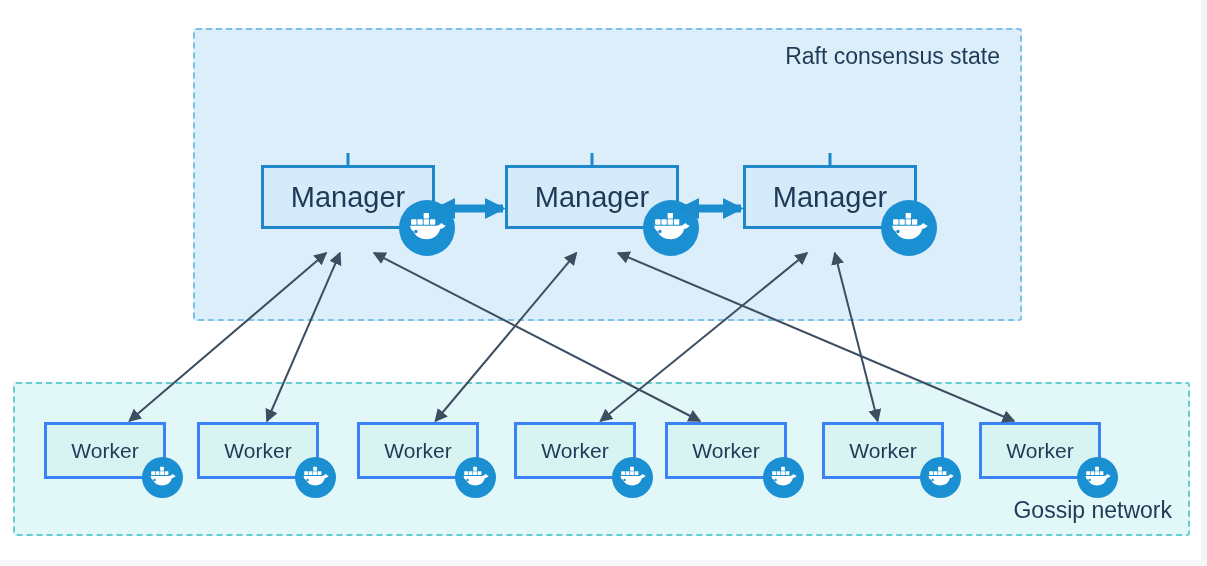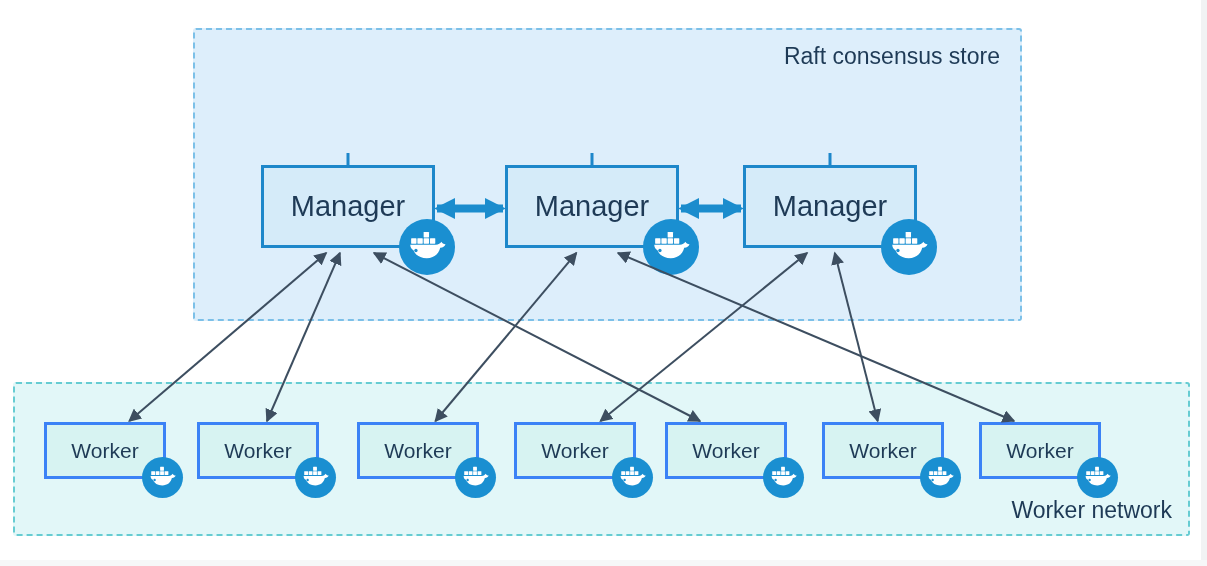--- a/index.html
+++ b/index.html
@@ -23,21 +23,21 @@
     position:absolute;left:260px;top:81px;width:660px;height:74px;box-sizing:border-box;
     background:#d5ebf9;border:3px solid #1d87ca;
     display:flex;align-items:center;justify-content:center;gap:14px;
     color:#1e3a56;font-size:23px;
   }
   .node{
     position:absolute;box-sizing:border-box;color:#1e3a56;
     display:flex;align-items:center;justify-content:center;
   }
   .manager{
-    width:174px;height:83px;top:165px;
+    width:174px;height:64px;top:165px;
     background:#d5ebf9;border:3px solid #1d87ca;font-size:29px;
   }
   .worker{
     width:122px;height:57px;top:422px;
     background:#d7f3f2;border:3px solid #3b82f6;font-size:21px;
   }
   .m0{left:261px;} .m1{left:505px;} .m2{left:743px;}
   .w0{left:44px;} .w1{left:197px;} .w2{left:357px;} .w3{left:514px;}
   .w4{left:665px;} .w5{left:822px;} .w6{left:979px;}
 
@@ -69,25 +69,25 @@
           <rect x="14" y="6.2" width="4.8" height="4.8" rx="0.4"></rect>
           <rect x="19.6" y="6.2" width="4.8" height="4.8" rx="0.4"></rect>
           <path d="M2,12 H25 C27.2,12 28.9,11 29.8,9.4 C30.6,10.9 32,11.7 33.6,11.6 C32.8,13.6 31,14.8 28.8,14.7 C27.6,20.4 22.9,24 16.8,24 C11,24 6.6,21.3 4.9,16.9 C3,16 2.1,14.4 2,12 Z"></path>
         </g>
         <circle cx="7.1" cy="17.1" r="1.5" fill="#1a8fd1"></circle>
       </symbol>
     </defs>
   </svg>
 
   <div class="group-box raft-box">
-    <div class="group-label raft-label">Raft consensus store</div>
+    <div class="group-label raft-label">Raft consensus state</div>
   </div>
 
   <div class="group-box gossip-box">
-    <div class="group-label gossip-label">Worker network</div>
+    <div class="group-label gossip-label">Gossip network</div>
   </div>
 
   <div class="store-box">
     <span>Internal distributed state store</span>
     <svg class="db-icon" width="29" height="38" viewBox="0 0 30 40">
       <path d="M3,7 v25 c0,3.6 5.4,5.6 12,5.6 s12,-2 12,-5.6 V7" fill="#1e88c9" stroke="#1f3a57" stroke-width="3" stroke-linejoin="round"></path>
       <ellipse cx="15" cy="7" rx="12" ry="4.6" fill="#1e88c9" stroke="#1f3a57" stroke-width="3"></ellipse>
     </svg>
   </div>
 

